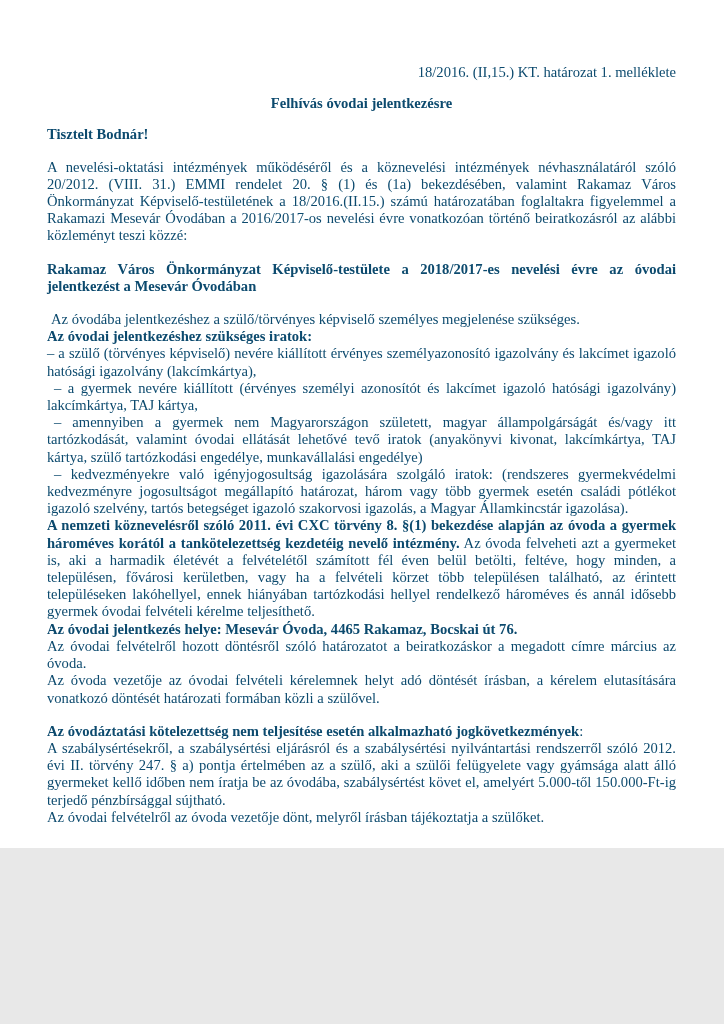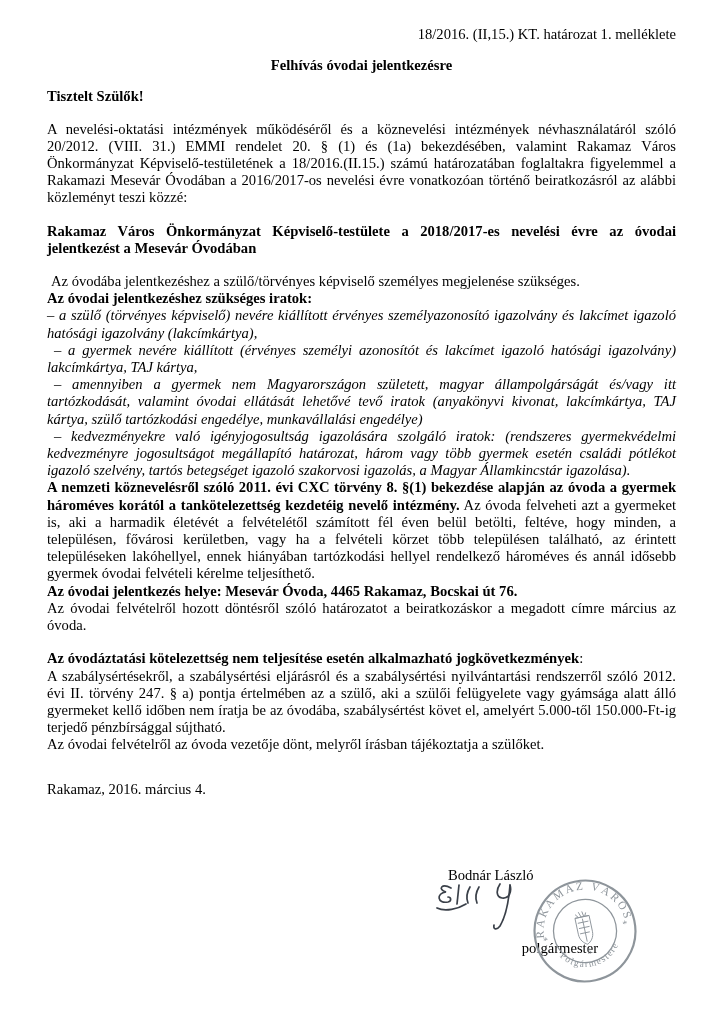--- a/index.html
+++ b/index.html
@@ -1,61 +1,61 @@
 <!DOCTYPE html>
 <html lang="hu"><head>
 <meta charset="utf-8">
 <style>
   html,body{margin:0;padding:0;background:#e8e8e8;}
   .page{
     position:relative;
-    width:724px;height:1024px;
+    width:724px;height:848px;
     margin:0 auto;
     background:#ffffff;
-    color:#000000;
+    color:#0c4a6e;
     font-family:"Liberation Serif","DejaVu Serif",serif;
     font-size:14.6px;
     line-height:17.2px;
     box-sizing:border-box;
-    padding:26px 48px 0 47px;
+    padding:64px 48px 0 47px;
     overflow:hidden;
   }
   .page p{margin:0;}
   .meta{text-align:right;}
   .title{text-align:center;font-weight:bold;margin-top:14px !important;}
   .salutation{font-weight:bold;margin-top:14px !important;}
   .justify{text-align:justify;}
   .intro{margin-top:15px !important;}
   .announce{font-weight:bold;text-align:justify;margin-top:16px !important;}
   .dateline{text-align:center;font-weight:bold;margin-top:15px !important;}
   .dateline .u{text-decoration:underline;}
   .presence{margin-top:16px !important;text-indent:4px;}
   .docs-heading{font-weight:bold;}
-  .doc-list p{text-align:justify;font-style:italic;}
+  .doc-list p{text-align:justify;}
   .doc-list p.ind{text-indent:7px;}
   .law b{font-weight:bold;}
   .loc{font-weight:bold;}
   .sanc-heading{font-weight:bold;margin-top:16px !important;}
   .sanc-heading .colon{font-weight:normal;}
   .footer-date{margin-top:27px !important;}
   .sig-name{position:absolute;left:448px;top:865px;width:160px;line-height:21px;}
   .sig-title{position:absolute;left:438px;top:938px;width:160px;line-height:21px;text-align:right;}
   .sig-scribble{position:absolute;left:430px;top:878px;}
   .stamp{position:absolute;left:531px;top:877px;}
 </style>
 </head>
 <body>
 
 <div class="page">
 
   <p class="meta">18/2016. (II,15.) KT. határozat 1. melléklete</p>
 
   <p class="title">Felhívás óvodai jelentkezésre</p>
 
-  <p class="salutation">Tisztelt Szülők!</p>
+  <p class="salutation">Tisztelt Bodnár!</p>
 
   <p class="justify intro">A nevelési-oktatási intézmények működéséről és a köznevelési intézmények névhasználatáról szóló 20/2012. (VIII. 31.) EMMI rendelet 20. § (1) és (1a) bekezdésében, valamint Rakamaz Város Önkormányzat Képviselő-testületének a 18/2016.(II.15.) számú határozatában foglaltakra figyelemmel a Rakamazi Mesevár Óvodában a 2016/2017-os nevelési évre vonatkozóan történő beiratkozásról az alábbi közleményt teszi közzé:</p>
 
   <p class="announce">Rakamaz Város Önkormányzat Képviselő-testülete a 2018/2017-es nevelési évre az óvodai jelentkezést a Mesevár Óvodában</p>
 
 
   <p class="presence">Az óvodába jelentkezéshez a szülő/törvényes képviselő személyes megjelenése szükséges.</p>
 
   <p class="docs-heading">Az óvodai jelentkezéshez szükséges iratok:</p>
 
@@ -65,20 +65,21 @@
     <p class="ind">– amennyiben a gyermek nem Magyarországon született, magyar állampolgárságát és/vagy itt tartózkodását, valamint óvodai ellátását lehetővé tevő iratok (anyakönyvi kivonat, lakcímkártya, TAJ kártya, szülő tartózkodási engedélye, munkavállalási engedélye)</p>
     <p class="ind">– kedvezményekre való igényjogosultság igazolására szolgáló iratok: (rendszeres gyermekvédelmi kedvezményre jogosultságot megállapító határozat, három vagy több gyermek esetén családi pótlékot igazoló szelvény, tartós betegséget igazoló szakorvosi igazolás, a Magyar Államkincstár igazolása).</p>
   </div>
 
   <p class="justify law"><b>A nemzeti köznevelésről szóló 2011. évi CXC törvény 8. §(1) bekezdése alapján az óvoda a gyermek hároméves korától a tankötelezettség kezdetéig nevelő intézmény.</b><span> Az óvoda felveheti azt a gyermeket is, aki a harmadik életévét a felvételétől számított fél éven belül betölti, feltéve, hogy minden, a településen, fővárosi kerületben, vagy ha a felvételi körzet több településen található, az érintett településeken lakóhellyel, ennek hiányában tartózkodási hellyel rendelkező hároméves és annál idősebb gyermek óvodai felvételi kérelme teljesíthető.</span></p>
 
   <p class="loc">Az óvodai jelentkezés helye: Mesevár Óvoda, 4465 Rakamaz, Bocskai út 76.</p>
 
   <p class="justify">Az óvodai felvételről hozott döntésről szóló határozatot a beiratkozáskor a megadott címre március az óvoda.</p>
 
+  <p class="justify">Az óvoda vezetője az óvodai felvételi kérelemnek helyt adó döntését írásban, a kérelem elutasítására vonatkozó döntését határozati formában közli a szülővel.</p>
 
   <p class="sanc-heading"><span>Az óvodáztatási kötelezettség nem teljesítése esetén alkalmazható jogkövetkezmények</span><span class="colon">:</span></p>
 
   <p class="justify">A szabálysértésekről, a szabálysértési eljárásról és a szabálysértési nyilvántartási rendszerről szóló 2012. évi II. törvény 247. § a) pontja értelmében az a szülő, aki a szülői felügyelete vagy gyámsága alatt álló gyermeket kellő időben nem íratja be az óvodába, szabálysértést követ el, amelyért 5.000-től 150.000-Ft-ig terjedő pénzbírsággal sújtható.</p>
 
   <p>Az óvodai felvételről az óvoda vezetője dönt, melyről írásban tájékoztatja a szülőket.</p>
 
   <p class="footer-date">Rakamaz, 2016. március 4.</p>
 
   <p class="sig-name">Bodnár László</p>

